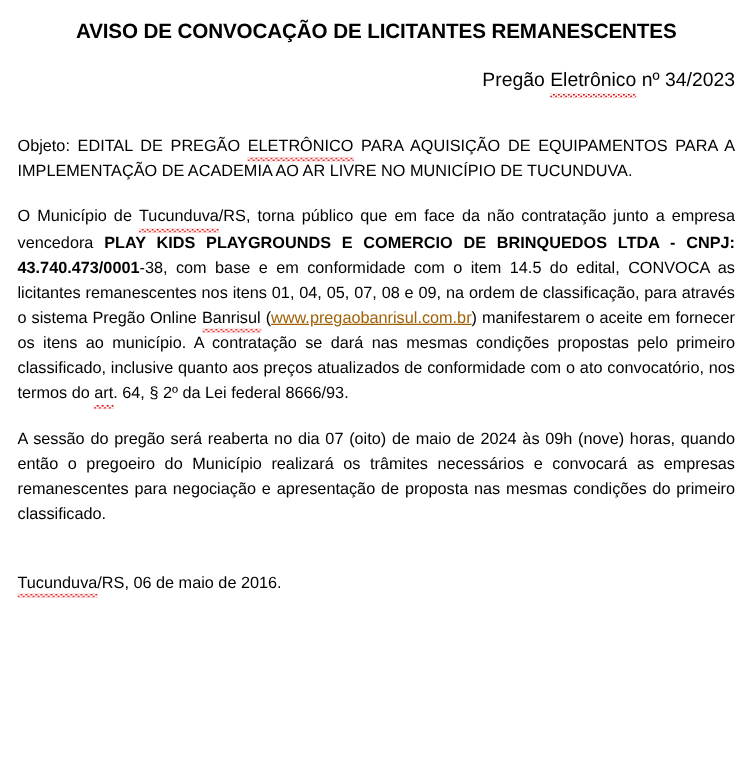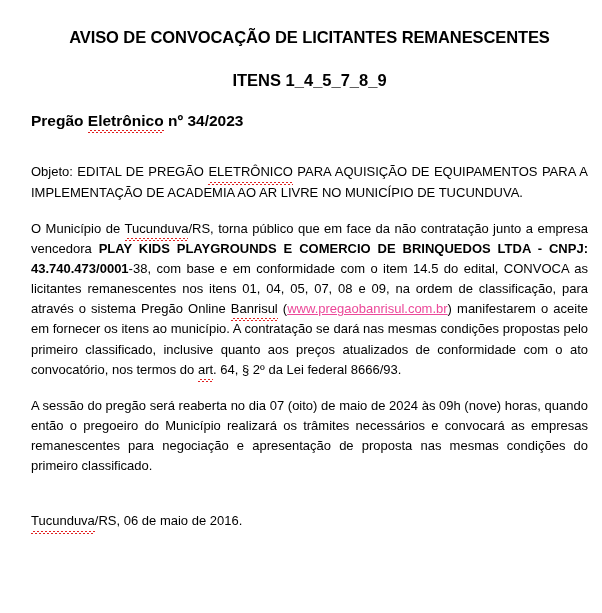--- a/index.html
+++ b/index.html
@@ -19,23 +19,22 @@
 
   .page {
     position: relative;
     width: 602px;
     height: 613px;
     padding: 0;
     box-sizing: border-box;
   }
 
   .content {
-    padding: 12px 14px 0 14px;
+    padding: 0 14px 0 14px;
     box-sizing: border-box;
-    margin-left: 17px;
   }
 
   
   .doc-title {
     font-size: 16.5px;
     font-weight: bold;
     text-align: center;
     letter-spacing: -0.1px;
     margin: 0;
     padding-top: 14px;
@@ -44,22 +43,22 @@
   .doc-subtitle {
     font-size: 16.5px;
     font-weight: bold;
     text-align: center;
     margin: 0;
     padding-top: 21px;
     line-height: 1.35;
   }
   .doc-subsubtitle {
     font-size: 15.5px;
-    font-weight: bold;
-    text-align: left;
+    font-weight: normal;
+    text-align: right;
     margin: 0;
     padding-top: 19px;
     line-height: 1.35;
   }
 
   
   p.body-par {
     font-size: 13px;
     line-height: 1.55;
     text-align: justify;
@@ -69,21 +68,21 @@
   .sp-objeto   { padding-top: 31px; }
   .sp-main     { padding-top: 16px; }
   .sp-sessao   { padding-top: 16px; }
   .sp-caso     { padding-top: 16px; }
   .sp-local    { padding-top: 35px; }
 
   b, strong { font-weight: bold; }
 
   
   a.link {
-    color: #ec4899;
+    color: #a16207;
     text-decoration: underline;
     text-underline-offset: 1px;
   }
 
   
   .squiggle {
     position: relative;
     display: inline-block;
   }
   .squiggle::after {
@@ -104,21 +103,20 @@
   .uline { text-underline-offset: 1px; }
 </style>
 </head>
 <body>
 
 <div class="page">
   <div class="content">
 
     <h1 class="doc-title">AVISO DE CONVOCAÇÃO DE LICITANTES REMANESCENTES</h1>
 
-    <h2 class="doc-subtitle">ITENS 1_4_5_7_8_9</h2>
 
     <h3 class="doc-subsubtitle"><span>Pregão </span><span class="squiggle">Eletrônico</span><span> nº 34/2023</span></h3>
 
     <p class="body-par sp-objeto"><span>Objeto: </span><span>EDITAL DE PREGÃO </span><span class="squiggle">ELETRÔNICO</span><span> PARA AQUISIÇÃO DE EQUIPAMENTOS PARA A IMPLEMENTAÇÃO DE ACADEMIA AO AR LIVRE NO MUNICÍPIO DE TUCUNDUVA.</span></p>
 
     <p class="body-par sp-main"><span>O Município de </span><span class="squiggle">Tucunduva</span><span>/RS, torna público que em face da não contratação junto a empresa vencedora </span><b>PLAY KIDS PLAYGROUNDS E COMERCIO DE BRINQUEDOS LTDA - CNPJ: 43.740.473/0001</b><span>-38</span><span>, com base e em conformidade com o item 14.5 do edital, CONVOCA as licitantes remanescentes nos itens 01, 04, 05, 07, 08 e 09, na ordem de classificação, para através o sistema Pregão Online </span><span class="squiggle uline">Banrisul</span><span> (</span><a class="link" href="#">www.pregaobanrisul.com.br</a><span>) manifestarem o aceite em fornecer os itens ao município. A contratação se dará nas mesmas condições propostas pelo primeiro classificado, inclusive quanto aos preços atualizados de conformidade com o ato convocatório, nos termos do </span><span class="squiggle">art</span><span>. 64, § 2º da Lei federal 8666/93.</span></p>
 
     <p class="body-par sp-sessao">A sessão do pregão será reaberta no dia 07 (oito) de maio de 2024 às 09h (nove) horas, quando então o pregoeiro do Município realizará os trâmites necessários e convocará as empresas remanescentes para negociação e apresentação de proposta nas mesmas condições do primeiro classificado.</p>
 
 

